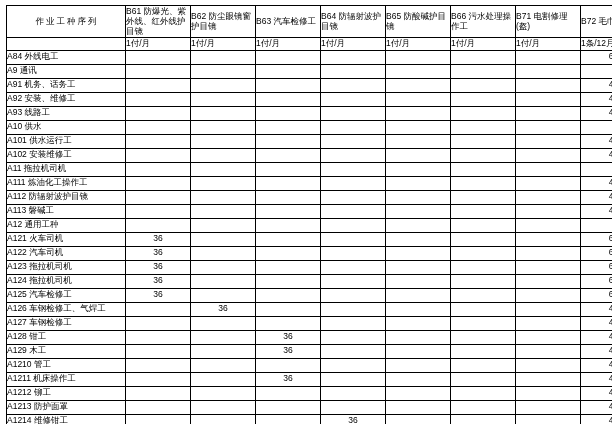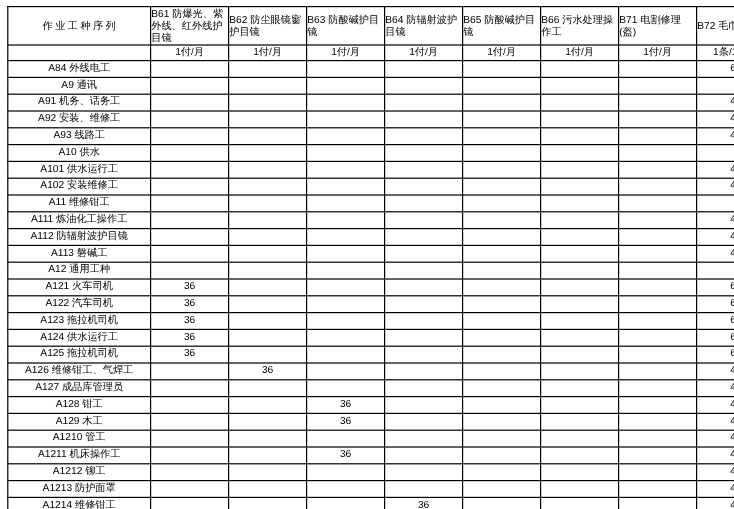--- a/index.html
+++ b/index.html
@@ -41,26 +41,25 @@
     font-size: 8.5px;
     line-height: 1.2;
     height: 28px;
   }
   th.hcell.first {
     text-align: center;
     letter-spacing: 2px;
     padding-left: 2px;
   }
   td.unitcell {
-    text-align: center;
     font-size: 8.5px;
     height: 12px;
   }
   td.namecell {
-    text-align: center;
+    text-align: left;
     padding: 0 2px 0 3px;
     font-size: 8.5px;
     height: 13px;
     white-space: nowrap;
   }
   td.valcell {
     text-align: center;
     font-size: 8.5px;
     height: 13px;
   }
@@ -82,21 +81,21 @@
       <col class="cx">
         <col class="cx">
         <col class="cx">
       <col class="clast">
     </colgroup>
     <thead>
       <tr>
         <th class="hcell first">作业工种序列</th>
         <th class="hcell">B61 防爆光、紫外线、红外线护目镜</th>
         <th class="hcell">B62 防尘眼镜窗护目镜</th>
-        <th class="hcell">B63 防酸碱护目镜</th>
+        <th class="hcell">B63 汽车检修工</th>
         <th class="hcell">B64 防辐射波护目镜</th>
         <th class="hcell">B65 防酸碱护目镜</th>
         <th class="hcell">B66 污水处理操作工</th>
         <th class="hcell">B71 电割修理(盔)</th>
         <th class="hcell">B72 毛巾</th>
       </tr>
       <tr>
         <td class="unitcell"></td>
         <td class="unitcell">1付/月</td>
         <td class="unitcell">1付/月</td>
@@ -191,21 +190,21 @@
           <td class="valcell"></td>
           <td class="valcell"></td>
           <td class="valcell"></td>
           <td class="valcell"></td>
           <td class="valcell"></td>
           <td class="valcell"></td>
           <td class="valcell"></td>
           <td class="valcell">4</td>
         </tr>
         <tr>
-          <td class="namecell">A11 维修钳工</td>
+          <td class="namecell">A11 拖拉机司机</td>
           <td class="valcell"></td>
           <td class="valcell"></td>
           <td class="valcell"></td>
           <td class="valcell"></td>
           <td class="valcell"></td>
           <td class="valcell"></td>
           <td class="valcell"></td>
           <td class="valcell"></td>
         </tr>
         <tr>
@@ -279,54 +278,54 @@
           <td class="valcell">36</td>
           <td class="valcell"></td>
           <td class="valcell"></td>
           <td class="valcell"></td>
           <td class="valcell"></td>
           <td class="valcell"></td>
           <td class="valcell"></td>
           <td class="valcell">6</td>
         </tr>
         <tr>
-          <td class="namecell">A124 供水运行工</td>
-          <td class="valcell">36</td>
-          <td class="valcell"></td>
-          <td class="valcell"></td>
-          <td class="valcell"></td>
-          <td class="valcell"></td>
-          <td class="valcell"></td>
-          <td class="valcell"></td>
-          <td class="valcell">6</td>
-        </tr>
-        <tr>
-          <td class="namecell">A125 拖拉机司机</td>
-          <td class="valcell">36</td>
-          <td class="valcell"></td>
-          <td class="valcell"></td>
-          <td class="valcell"></td>
-          <td class="valcell"></td>
-          <td class="valcell"></td>
-          <td class="valcell"></td>
-          <td class="valcell">6</td>
-        </tr>
-        <tr>
-          <td class="namecell">A126 维修钳工、气焊工</td>
-          <td class="valcell"></td>
-          <td class="valcell">36</td>
-          <td class="valcell"></td>
-          <td class="valcell"></td>
-          <td class="valcell"></td>
-          <td class="valcell"></td>
-          <td class="valcell"></td>
-          <td class="valcell">4</td>
-        </tr>
-        <tr>
-          <td class="namecell">A127 成品库管理员</td>
+          <td class="namecell">A124 拖拉机司机</td>
+          <td class="valcell">36</td>
+          <td class="valcell"></td>
+          <td class="valcell"></td>
+          <td class="valcell"></td>
+          <td class="valcell"></td>
+          <td class="valcell"></td>
+          <td class="valcell"></td>
+          <td class="valcell">6</td>
+        </tr>
+        <tr>
+          <td class="namecell">A125 汽车检修工</td>
+          <td class="valcell">36</td>
+          <td class="valcell"></td>
+          <td class="valcell"></td>
+          <td class="valcell"></td>
+          <td class="valcell"></td>
+          <td class="valcell"></td>
+          <td class="valcell"></td>
+          <td class="valcell">6</td>
+        </tr>
+        <tr>
+          <td class="namecell">A126 车钢检修工、气焊工</td>
+          <td class="valcell"></td>
+          <td class="valcell">36</td>
+          <td class="valcell"></td>
+          <td class="valcell"></td>
+          <td class="valcell"></td>
+          <td class="valcell"></td>
+          <td class="valcell"></td>
+          <td class="valcell">4</td>
+        </tr>
+        <tr>
+          <td class="namecell">A127 车钢检修工</td>
           <td class="valcell"></td>
           <td class="valcell"></td>
           <td class="valcell"></td>
           <td class="valcell"></td>
           <td class="valcell"></td>
           <td class="valcell"></td>
           <td class="valcell"></td>
           <td class="valcell">4</td>
         </tr>
         <tr>

